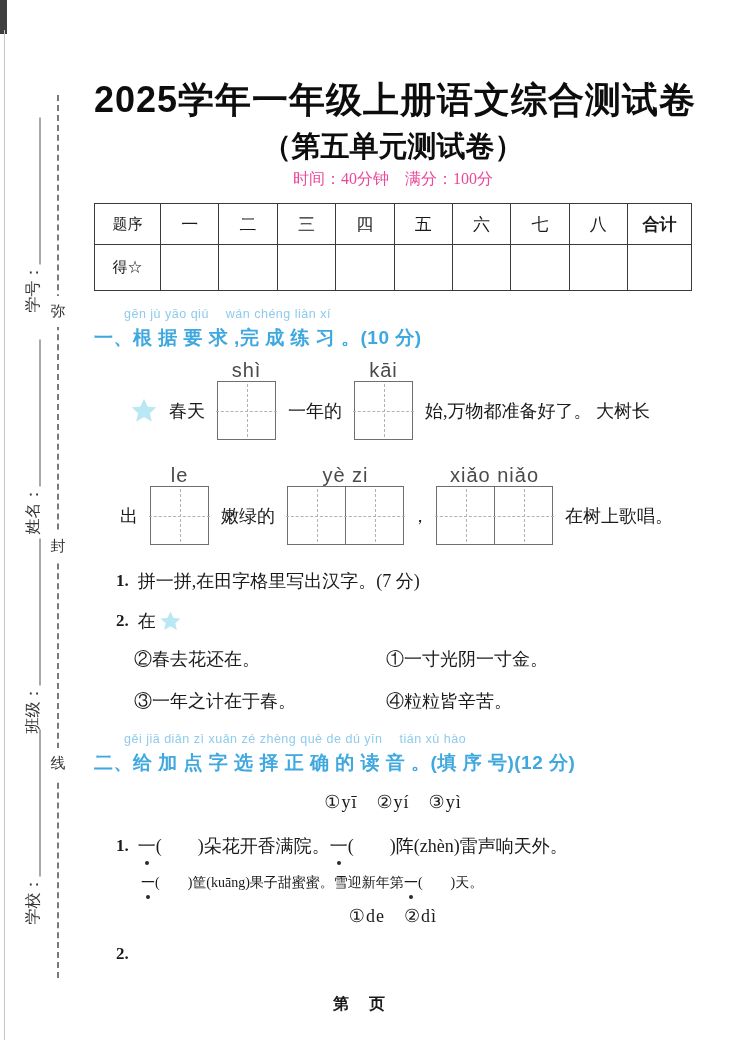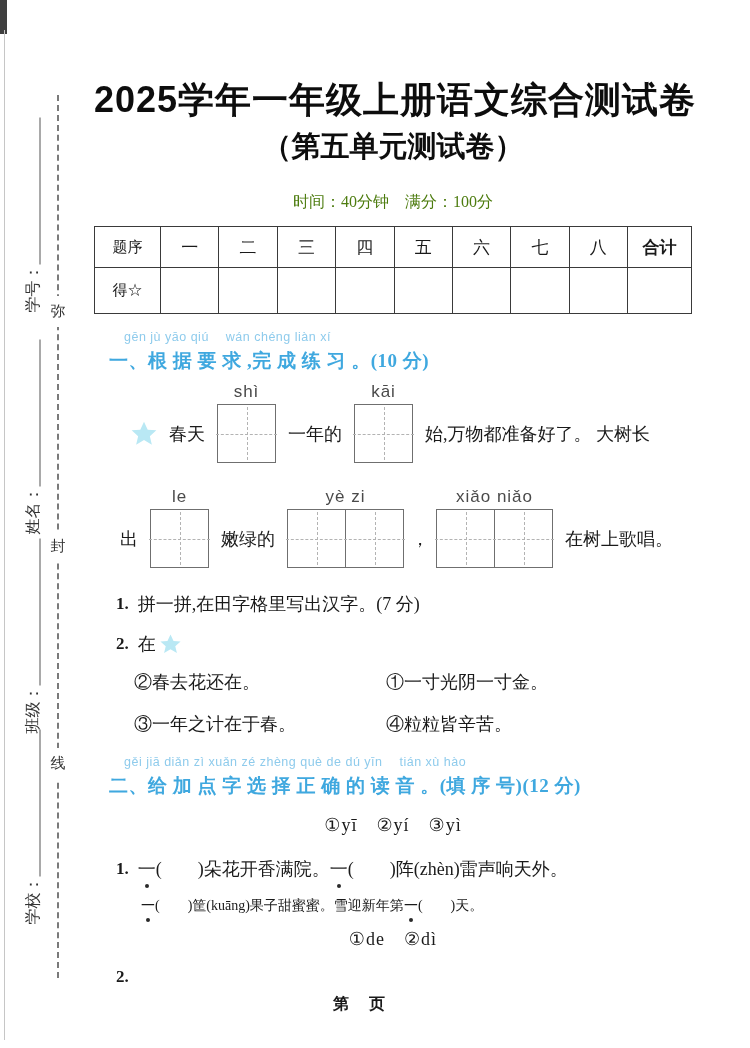--- a/index.html
+++ b/index.html
@@ -31,56 +31,56 @@
   .main{position:absolute;left:94px;top:0;width:598px;}
   .title{
     margin-top:76px;text-align:right;
     font-family:"Liberation Sans", sans-serif;font-weight:900;
     font-size:36px;letter-spacing:1px;color:#0d0d0d;white-space:nowrap;
   }
   .subtitle{
     text-align:center;font-family:"Liberation Sans", sans-serif;
     font-weight:900;font-size:29px;margin-top:2px;color:#0d0d0d;
   }
-  .info{text-align:center;font-size:16px;margin-top:25px;color:#4d7c0f;}
+  .info{text-align:center;font-size:16px;margin-top:2px;color:#ec4899;}
 
   table.score{width:100%;border-collapse:collapse;margin-top:13px;table-layout:fixed;}
   .score col.c-first{width:66px;}
   .score col.c-last{width:64px;}
   .score td{border:1.6px solid #3a3a3a;text-align:center;font-size:17px;height:32px;padding:4px;}
   .score tr.r2 td{height:37px;}
   .score .lbl{font-size:15px;}
   .score .total{font-weight:bold;}
 
   .sec-head{margin-top:15px;}
   .sec-pinyin{
     font-family:"Liberation Sans", sans-serif;font-size:12.5px;
     color:#8ECBEC;margin-left:30px;letter-spacing:.5px;white-space:nowrap;
   }
   .sec-title{
-    font-family:Liberation Serif, serif;font-weight:bold;
-    font-size:19px;color:#3FA8DF;margin-top:2px;white-space:nowrap;letter-spacing:.5px;margin-left:15px;
+    font-family:Liberation Sans, sans-serif;font-weight:bold;
+    font-size:19px;color:#3FA8DF;margin-top:2px;white-space:nowrap;letter-spacing:.5px;
   }
 
   .ex-line{display:flex;align-items:center;font-size:18px;white-space:nowrap;}
   .ex-line1{margin-top:30px;margin-left:36px;}
   .ex-line2{margin-top:46px;margin-left:26px;}
   .ex-text{margin:0 7px;}
   .ex-comma{margin:0 2px;}
   .star-icon{flex:none;margin-right:4px;}
 
   .tzg-wrap{position:relative;display:inline-block;margin:0 5px;}
   .tzg{display:flex;}
   .tzg-cell{width:57px;height:57px;border:1.4px solid #6f6f6f;position:relative;background:#fff;}
   .tzg-cell + .tzg-cell{border-left:none;}
   .tzg-cell::before{content:"";position:absolute;left:50%;top:2px;bottom:2px;border-left:1px dashed #b3b3b3;}
   .tzg-cell::after{content:"";position:absolute;top:50%;left:-2px;right:-2px;border-top:1px dashed #b3b3b3;}
   .tzg-pinyin{
     position:absolute;top:-22px;left:0;width:100%;text-align:center;
-    font-family:"Liberation Sans", sans-serif;font-size:17px;color:#4a4a4a;
+    font-family:"Liberation Sans", sans-serif;font-size:20px;color:#4a4a4a;
     letter-spacing:1px;white-space:nowrap;
   }
 
   .question{font-size:18px;margin-left:22px;display:flex;align-items:center;white-space:nowrap;}
   .q-num{font-weight:bold;margin-right:9px;font-size:17px;}
   .q1{margin-top:24px;}
   .q2{margin-top:16px;}
   .q-inline-star{margin:0 3px;vertical-align:-4px;}
 
   .options{

